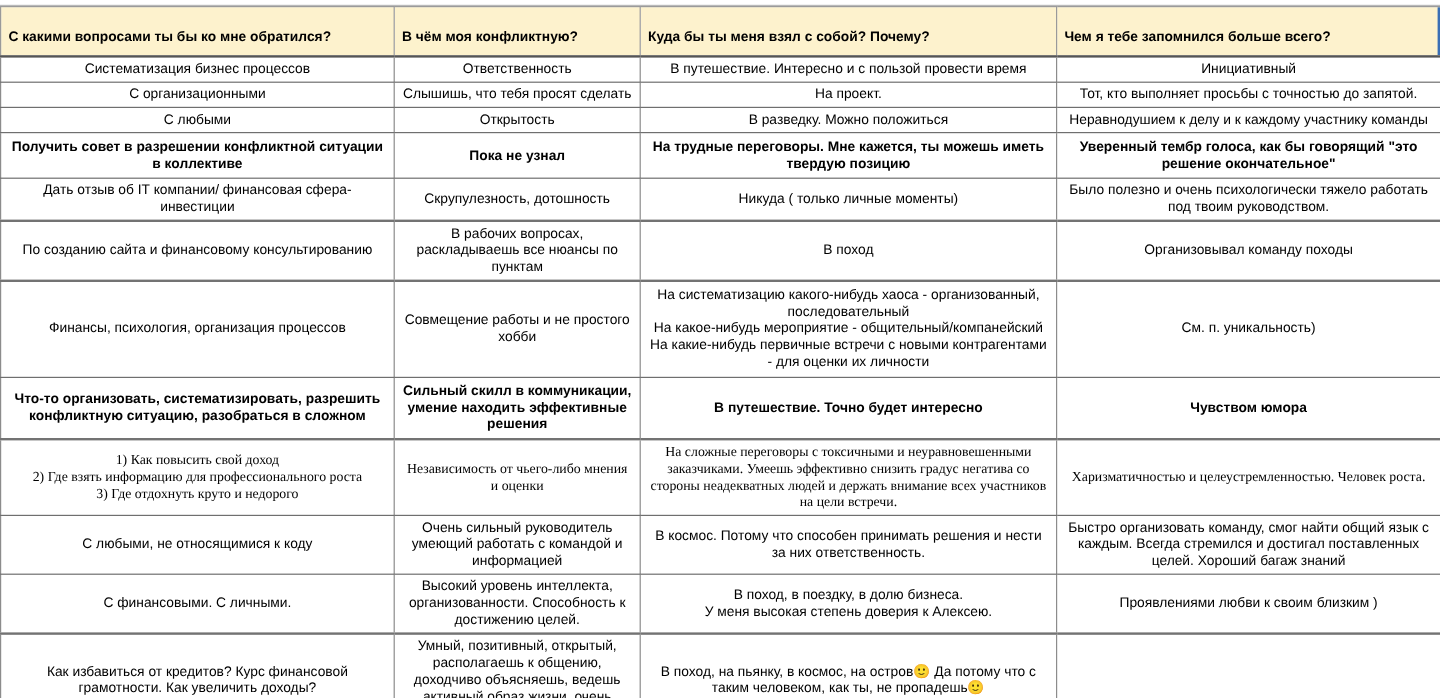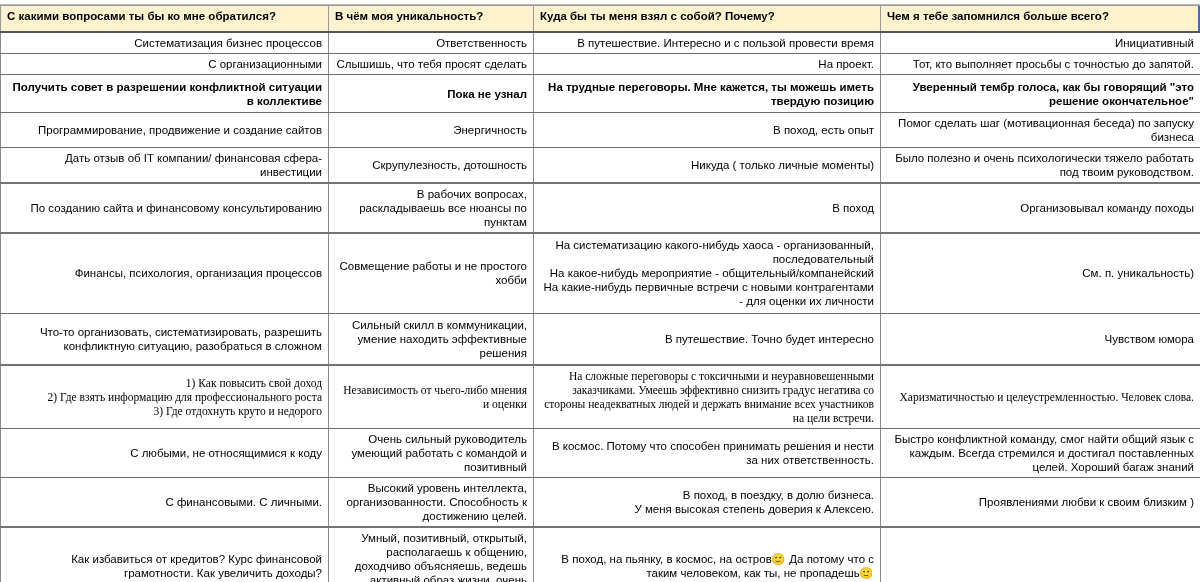--- a/index.html
+++ b/index.html
@@ -38,21 +38,21 @@
 
   
   tr.header-row th {
     background: #fdf2cd;
     border: 1px solid #9a9a9a;
     border-bottom: 2px solid #555555;
     font-size: 11.5px;
     font-weight: bold;
     text-align: left;
     vertical-align: middle;
-    padding: 0 5px 5px 6px;
+    padding: 15px 5px 5px 6px;
     height: 20px;
     line-height: 13px;
     white-space: nowrap;
     overflow: hidden;
   }
   tr.header-row th.last-head {
     border-right: 2px solid #000000;
     box-shadow: inset -2px 0 0 #3a6fb5;
   }
 
@@ -68,21 +68,21 @@
   
   tr.data-row td {
     border-left: 1px solid #8c8c8c;
     border-right: 1px solid #8c8c8c;
     border-top: 1px solid #6f6f6f;
     border-bottom: 1px solid #6f6f6f;
     font-size: 11.5px;
     line-height: 14px;
     vertical-align: middle;
     padding: 3px 6px 3px 6px;
-    text-align: right;
+    text-align: center;
     word-wrap: break-word;
     overflow-wrap: break-word;
     background: #ffffff;
   }
 
   
   tr.data-row.thick-top td { border-top: 2px solid #737373; }
 
   .cell-text { display: block; white-space: pre-line; }
 </style>
@@ -96,21 +96,21 @@
   <table class="grid">
     <colgroup>
       <col class="c1">
         <col class="c2">
         <col class="c3">
         <col class="c4">
     </colgroup>
     <thead>
       <tr class="header-row">
         <th>С какими вопросами ты бы ко мне обратился?</th>
-        <th>В чём моя уникальность?</th>
+        <th>В чём моя конфликтную?</th>
         <th>Куда бы ты меня взял с собой? Почему?</th>
         <th class="last-head">Чем я тебе запомнился больше всего?</th>
       </tr>
     </thead>
     <tbody>
         <tr class="data-row" style="height: 20px;">
           <td>
             <span class="cell-text">Систематизация бизнес процессов</span>
           </td>
           <td>
@@ -130,46 +130,46 @@
           <td>
             <span class="cell-text">Слышишь, что тебя просят сделать</span>
           </td>
           <td>
             <span class="cell-text">На проект.</span>
           </td>
           <td>
             <span class="cell-text">Тот, кто выполняет просьбы с точностью до запятой.</span>
           </td>
         </tr>
+        <tr class="data-row" style="height: 20px;">
+          <td>
+            <span class="cell-text">С любыми</span>
+          </td>
+          <td>
+            <span class="cell-text">Открытость</span>
+          </td>
+          <td>
+            <span class="cell-text">В разведку. Можно положиться</span>
+          </td>
+          <td>
+            <span class="cell-text">Неравнодушием к делу и к каждому участнику команды</span>
+          </td>
+        </tr>
         <tr class="data-row" style="height: 38px; font-weight: bold;">
           <td>
             <span class="cell-text">Получить совет в разрешении конфликтной ситуации в коллективе</span>
           </td>
           <td>
             <span class="cell-text">Пока не узнал</span>
           </td>
           <td>
             <span class="cell-text">На трудные переговоры. Мне кажется, ты можешь иметь твердую позицию</span>
           </td>
           <td>
             <span class="cell-text">Уверенный тембр голоса, как бы говорящий "это решение окончательное"</span>
-          </td>
-        </tr>
-        <tr class="data-row" style="height: 24px;">
-          <td>
-            <span class="cell-text">Программирование, продвижение и создание сайтов</span>
-          </td>
-          <td>
-            <span class="cell-text">Энергичность</span>
-          </td>
-          <td>
-            <span class="cell-text">В поход, есть опыт</span>
-          </td>
-          <td>
-            <span class="cell-text">Помог сделать шаг (мотивационная беседа) по запуску бизнеса</span>
           </td>
         </tr>
         <tr class="data-row" style="height: 22px;">
           <td>
             <span class="cell-text">Дать отзыв об IT компании/ финансовая сфера-инвестиции</span>
           </td>
           <td>
             <span class="cell-text">Скрупулезность, дотошность</span>
           </td>
           <td>
@@ -202,21 +202,21 @@
           </td>
           <td>
             <span class="cell-text">На систематизацию какого-нибудь хаоса - организованный, последовательный
 На какое-нибудь мероприятие - общительный/компанейский
 На какие-нибудь первичные встречи с новыми контрагентами - для оценки их личности</span>
           </td>
           <td>
             <span class="cell-text">См. п. уникальность)</span>
           </td>
         </tr>
-        <tr class="data-row" style="height: 52px;">
+        <tr class="data-row" style="height: 52px; font-weight: bold;">
           <td>
             <span class="cell-text">Что-то организовать, систематизировать, разрешить конфликтную ситуацию, разобраться в сложном</span>
           </td>
           <td>
             <span class="cell-text">Сильный скилл в коммуникации, умение находить эффективные решения</span>
           </td>
           <td>
             <span class="cell-text">В путешествие. Точно будет интересно</span>
           </td>
           <td>
@@ -229,35 +229,35 @@
 2) Где взять информацию для профессионального роста
 3) Где отдохнуть круто и недорого</span>
           </td>
           <td>
             <span class="cell-text">Независимость от чьего-либо мнения и оценки</span>
           </td>
           <td>
             <span class="cell-text">На сложные переговоры с токсичными и неуравновешенными заказчиками. Умеешь эффективно снизить градус негатива со стороны неадекватных людей и держать внимание всех участников на цели встречи.</span>
           </td>
           <td>
-            <span class="cell-text">Харизматичностью и целеустремленностью. Человек слова.</span>
+            <span class="cell-text">Харизматичностью и целеустремленностью. Человек роста.</span>
           </td>
         </tr>
         <tr class="data-row" style="height: 48px;">
           <td>
             <span class="cell-text">С любыми, не относящимися к коду</span>
           </td>
           <td>
-            <span class="cell-text">Очень сильный руководитель умеющий работать с командой и позитивный</span>
+            <span class="cell-text">Очень сильный руководитель умеющий работать с командой и информацией</span>
           </td>
           <td>
             <span class="cell-text">В космос. Потому что способен принимать решения и нести за них ответственность.</span>
           </td>
           <td>
-            <span class="cell-text">Быстро конфликтной команду, смог найти общий язык с каждым. Всегда стремился и достигал поставленных целей. Хороший багаж знаний</span>
+            <span class="cell-text">Быстро организовать команду, смог найти общий язык с каждым. Всегда стремился и достигал поставленных целей. Хороший багаж знаний</span>
           </td>
         </tr>
         <tr class="data-row" style="height: 48px;">
           <td>
             <span class="cell-text">С финансовыми. С личными.</span>
           </td>
           <td>
             <span class="cell-text">Высокий уровень интеллекта, организованности. Способность к достижению целей.</span>
           </td>
           <td>

